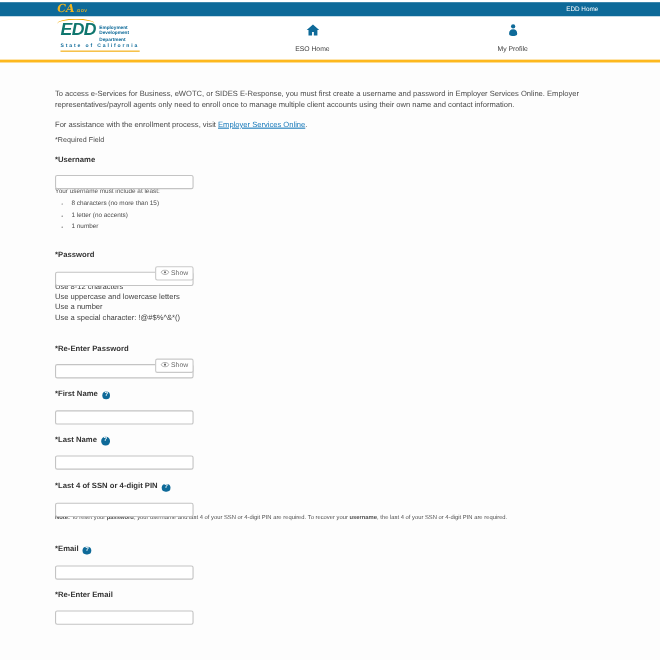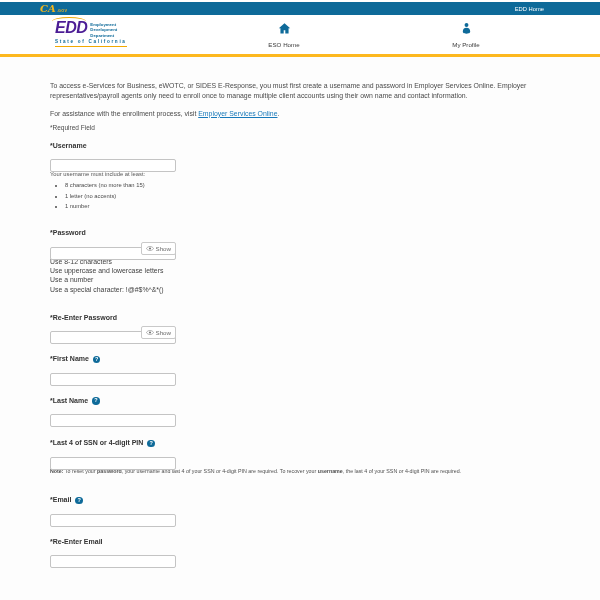--- a/index.html
+++ b/index.html
@@ -11,38 +11,38 @@
     color:#3f3f3f;
     -webkit-font-smoothing:antialiased;
   }
   
   .top-gap { height:2px; background:#fff; }
   .topbar {
     height:13px; background:#0e6a99;
     display:flex; align-items:center; justify-content:space-between;
     padding:0 56px 0 40px;
   }
-  .ca-logo { display:flex; align-items:baseline; line-height:1; cursor:pointer; }
+  .ca-logo { display:flex; align-items:baseline; line-height:1; cursor:pointer;margin-left:12px; }
   .ca-script {
     font-family:"DejaVu Serif", serif; font-style:italic; font-weight:bold;
     color:#F2B51E; font-size:10px; line-height:1;
   }
   .ca-gov { font-size:3.8px; color:#F2B51E; font-weight:bold; margin-left:1px; letter-spacing:.3px; }
   .topbar-link { color:#fff; font-size:5.8px; text-decoration:none; cursor:pointer; }
 
   
   .header { height:39px; background:#fff; position:relative; }
   .edd-logo { position:absolute; left:55px; top:5px; cursor:pointer; }
   .edd-row { display:flex; align-items:flex-start; gap:3px; position:relative; }
   .edd-swoosh {
     position:absolute; top:-3px; left:-3px; width:34px; height:9px;
     border-top:1.6px solid #F2A900; border-radius:50%;
   }
   .edd-acronym {
-    font-size:16px; font-weight:800; font-style:italic; color:#4c1d95; line-height:15px;
+    font-size:16px; font-weight:800; font-style:italic; color:#0f766e; line-height:15px;
     letter-spacing:-0.5px;
   }
   .edd-lines { display:flex; flex-direction:column; font-size:4.3px; font-weight:bold;
     color:#0e6a99; line-height:1.25; margin-top:2px; }
   .edd-state {
     font-size:4.6px; letter-spacing:1.7px; color:#0e6a99; white-space:nowrap;
     border-bottom:1.6px solid #F2A900; padding-bottom:1.5px; margin-top:1px; font-weight:bold;
   }
   .nav-item { position:absolute; top:6px; width:90px; text-align:center; cursor:pointer; }
   .nav-home { left:239px; }

